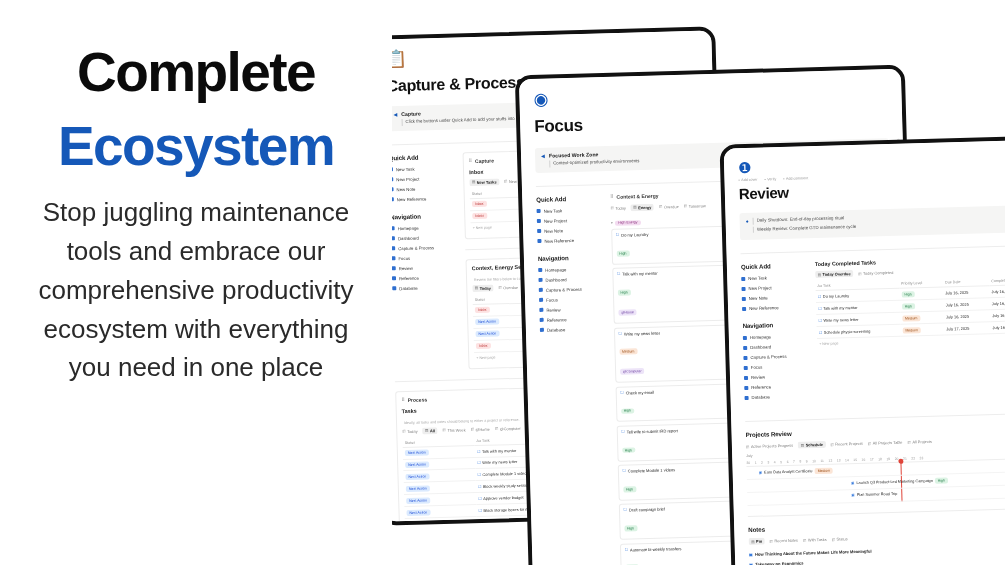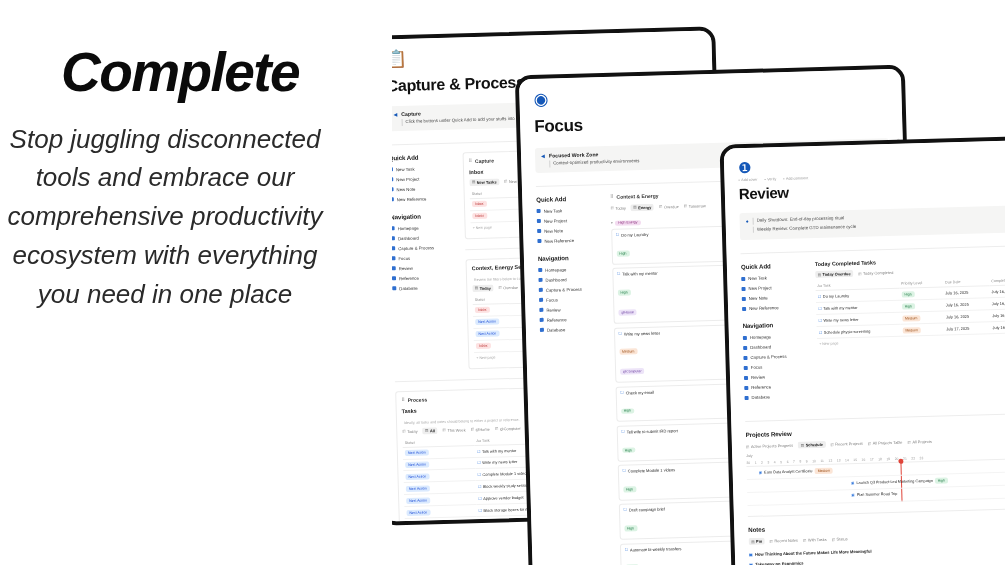--- a/index.html
+++ b/index.html
@@ -9,25 +9,24 @@
     background: #ffffff;
     position: relative;
   }
 
   
   .hero {
     position: absolute;
     left: 0; top: 0;
     width: 392px; height: 565px;
     display: flex; flex-direction: column;
-    align-items: flex-start; justify-content: flex-start;
+    align-items: center; justify-content: flex-start;
     padding-top: 36px;
     z-index: 40;
     background: #fff;
-    font-style: italic;
   }
   .hero h1 {
     font-size: 55px;
     line-height: 1.34;
     font-weight: 700;
     letter-spacing: -1.6px;
     color: #0b0b0b;
     text-align: center;
     width: 360px;
   }
@@ -182,22 +181,23 @@
   .note::before { content: "▤"; color: #3b7ddd; font-size: 3.8px; }
 
   .mini-list { display: flex; flex-direction: column; }
 </style>
 </head>
 <body>
 
 <div class="hero">
   <h1>
     <span class="l1">Complete</span>
+    <span class="accent">Ecosystem</span>
   </h1>
-  <p>Stop juggling disconnected tools and embrace our comprehensive productivity ecosystem with everything you need in one place</p>
+  <p>Stop juggling maintenance tools and embrace our comprehensive productivity ecosystem with everything you need in one place</p>
 </div>
 
 <div class="device dev1">
   <div class="screen">
     <span class="page-icon">📋</span>
     <div class="page-title">Capture &amp; Process</div>
 
     <div class="callout">
       <span class="cico">◀</span>
       <div class="cbody">

